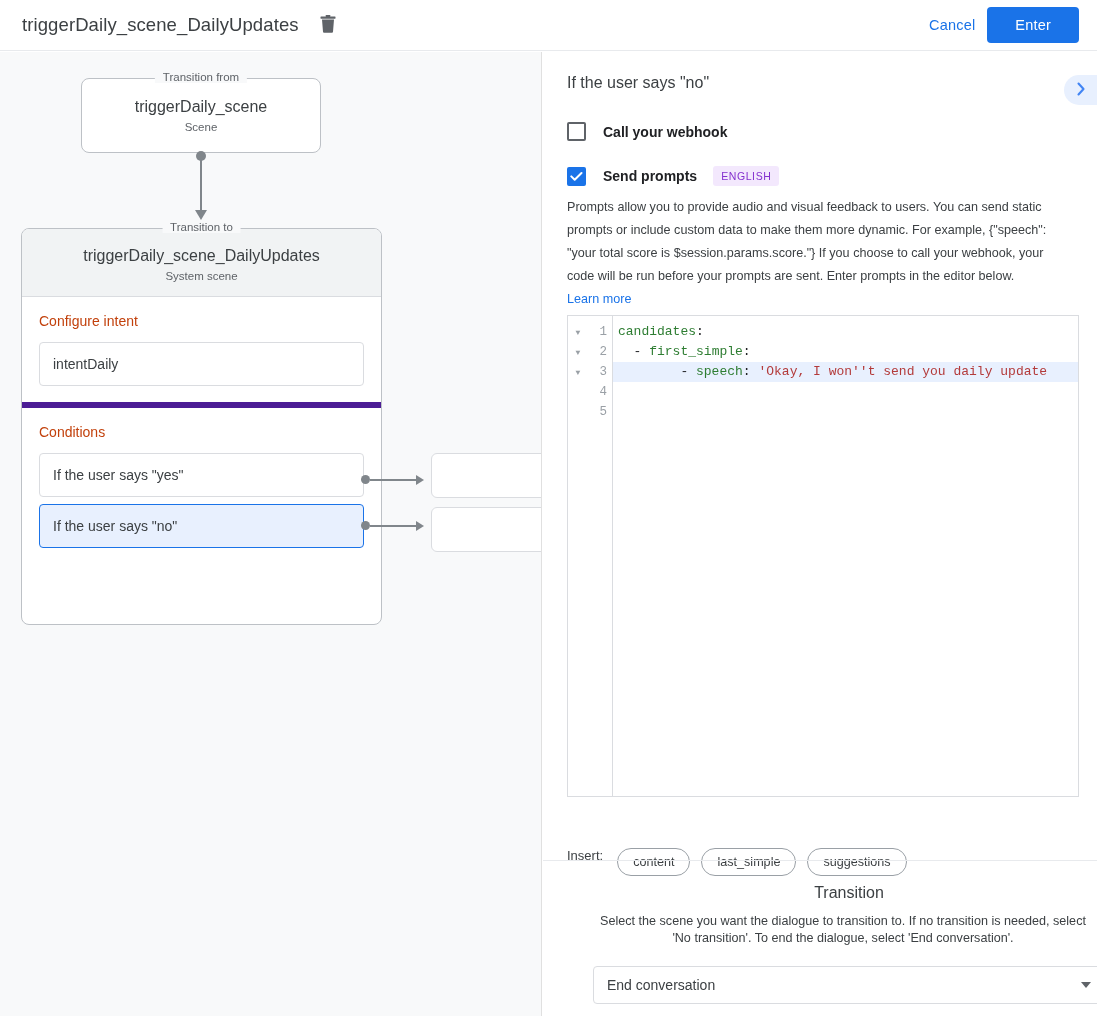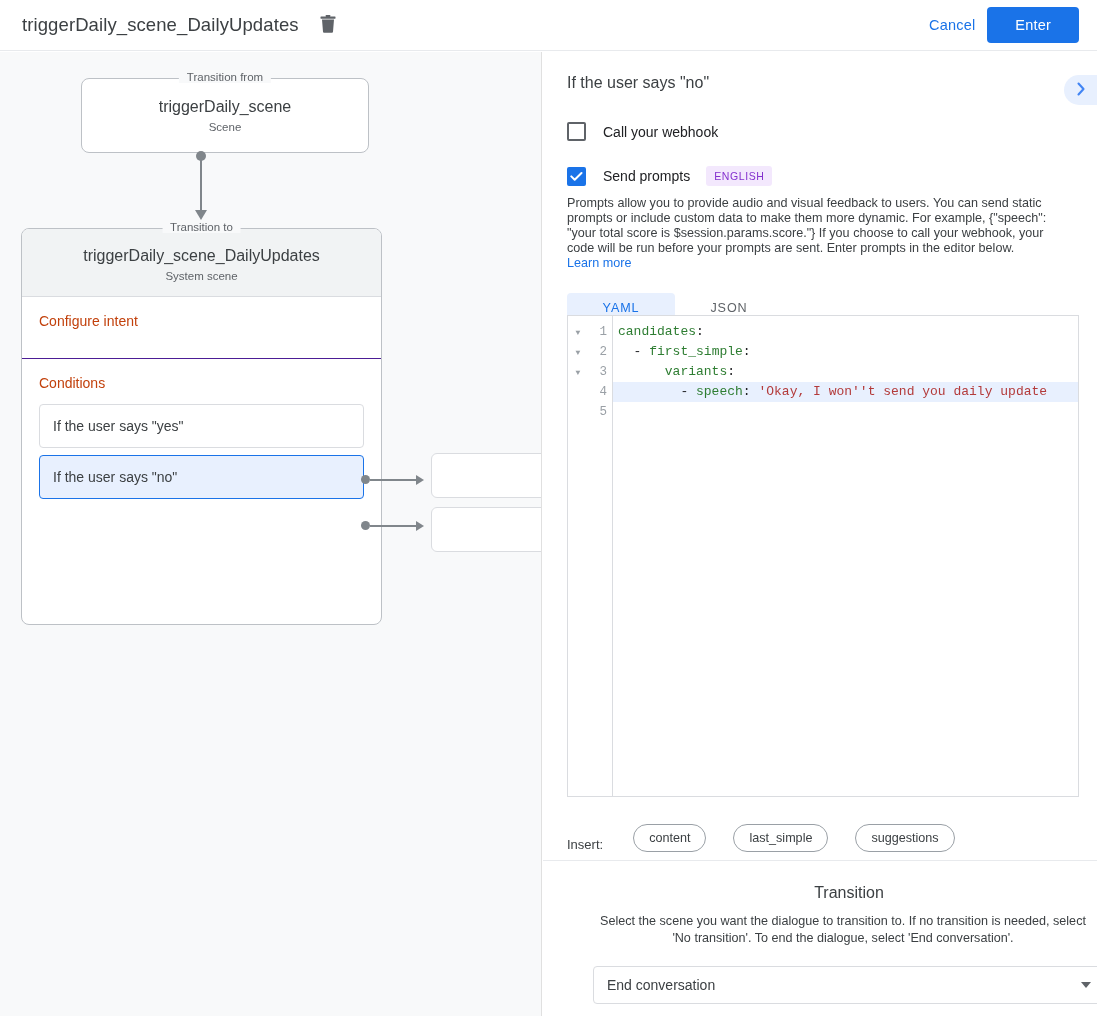--- a/index.html
+++ b/index.html
@@ -59,21 +59,21 @@
   .legend-label {
     position: absolute; top: -8px; left: 50%; transform: translateX(-50%);
     background: #f8f9fa; padding: 0 8px;
     font-size: 11.5px; color: #5f6368; white-space: nowrap;
   }
   .node-title { font-size: 16px; color: #3c4043; text-align: center; }
   .node-sub { font-size: 11.5px; color: #5f6368; text-align: center; margin-top: 5px; }
 
   
   #transition-from {
-    left: 81px; top: 26px; width: 288px; height: 75px;
+    left: 81px; top: 26px; width: 240px; height: 75px;
     display: flex; flex-direction: column; align-items: center; justify-content: center;
   }
 
   
   #edge-vert { position: absolute; left: 200px; top: 101px; width: 2px; height: 62px; background: #80868b; }
   #edge-dot  { position: absolute; left: 196px; top: 99px; width: 10px; height: 10px;
                border-radius: 50%; background: #80868b; }
   #edge-arrow{ position: absolute; left: 195px; top: 158px; width: 0; height: 0;
                border-left: 6px solid transparent; border-right: 6px solid transparent;
                border-top: 10px solid #80868b; }
@@ -81,21 +81,21 @@
   
   #transition-to {
     left: 21px; top: 176px; width: 361px; height: 397px;
     background: #ffffff; padding: 0; overflow: visible;
   }
   #tt-header {
     background: #f1f3f4; border-radius: 7px 7px 0 0;
     padding: 18px 0 14px; border-bottom: 1px solid #dadce0;
   }
   .section-block { padding: 16px 17px 16px; }
-  .section-block + .section-block { border-top: 1px solid #4c1d95; }
+  .section-block + .section-block { border-top: 6px solid #4c1d95; }
   .section-label { font-size: 14px; color: #c2410c; margin-bottom: 13px; }
   .inner-field {
     border: 1px solid #dadce0; border-radius: 4px; background: #fff;
     height: 44px; display: flex; align-items: center; padding: 0 13px;
     font-size: 14px; color: #3c4043;
   }
   .inner-field.selected {
     border: 1.5px solid #1a73e8; background: #e8f0fe;
   }
   .cond-item { margin-bottom: 7px; }
@@ -128,28 +128,28 @@
     display: flex; align-items: center; justify-content: center;
   }
 
   .chk-row { display: flex; align-items: center; padding-left: 24px; }
   .chk {
     width: 19px; height: 19px; border-radius: 2px; cursor: pointer;
     display: flex; align-items: center; justify-content: center; flex: 0 0 auto;
   }
   .chk.off { border: 2px solid #5f6368; background: #ffffff; }
   .chk.on  { background: #1a73e8; border: 2px solid #1a73e8; }
-  .chk-label { font-size: 14px; color: #202124; font-weight: normal; margin-left: 17px; }
+  .chk-label { font-size: 14px; color: #202124; font-weight: bold; margin-left: 17px; }
   .lang-badge {
     margin-left: 16px; background: #f3e8fd; color: #8430ce;
     font-size: 10.5px; letter-spacing: .6px; padding: 4px 8px; border-radius: 3px;
   }
   #prompt-desc {
     padding: 10px 24px 0 24px; width: 530px;
-    font-size: 12.6px; line-height: 15px; color: #3c4043;
+    font-size: 12.6px; line-height: 23px; color: #3c4043;
   }
   #learn-more { color: #1a73e8; text-decoration: none; cursor: pointer; }
 
   
   #format-tabs { display: flex; margin: 22px 0 0 24px; }
   .fmt-tab {
     width: 108px; height: 30px; display: flex; align-items: center; justify-content: center;
     font-size: 12.6px; letter-spacing: .9px; cursor: pointer; border: none;
     background: transparent; font-family: inherit; color: #5f6368;
   }
@@ -176,21 +176,21 @@
     font-family: "Liberation Mono", monospace; font-size: 13px;
     padding-left: 5px;
   }
   .code-row.hl { background: #e8f0fe; }
   .tok-key { color: #2e7d32; }
   .tok-str { color: #b33a3a; }
   .tok-plain { color: #202124; }
 
   
   #insert-row {
-    position: absolute; left: 567px; top: 824px; display: flex; align-items: flex-end; gap: 27px;
+    position: absolute; left: 567px; top: 848px; display: flex; align-items: flex-start; gap: 11px;
   }
   #insert-label { font-size: 13px; color: #3c4043; margin-right: 3px; }
   .chip {
     border: 1px solid #9aa0a6; border-radius: 14px; background: #ffffff;
     padding: 6px 15px; font-size: 12.6px; color: #3c4043; cursor: pointer;
     font-family: inherit;
   }
 
   #panel-divider {
     position: absolute; left: 543px; top: 860px; width: 554px; height: 1px; background: #e8eaed;
@@ -245,20 +245,21 @@
 
   <div id="transition-to" class="fieldset-card">
     <div class="legend-label">Transition to</div>
     <div id="tt-header">
       <div class="node-title">triggerDaily_scene_DailyUpdates</div>
       <div class="node-sub">System scene</div>
     </div>
 
     <div class="section-block">
       <div class="section-label">Configure intent</div>
+      <div class="inner-field">intentDaily</div>
     </div>
 
     <div class="section-block">
       <div class="section-label">Conditions</div>
       <div class="inner-field cond-item">If the user says "yes"</div>
       <div class="inner-field cond-item selected">If the user says "no"</div>
     </div>
   </div>
 
   <div class="cond-dot" style="left:361px; top:469px;"></div>
@@ -328,21 +329,20 @@
         <span class="lnum">4</span>
       </div>
       <div class="gutter-row">
         <span class="fold"></span>
         <span class="lnum">5</span>
       </div>
     </div>
   <div id="code-area">
       <div class="code-row"><span class="tok-key">candidates</span><span class="tok-plain">:</span></div>
       <div class="code-row"><span class="tok-plain">  - </span><span class="tok-key">first_simple</span><span class="tok-plain">:</span></div>
-      <div class="code-row"><span class="tok-plain">      </span><span class="tok-key">variants</span><span class="tok-plain">:</span></div>
       <div class="code-row hl"><span class="tok-plain">        - </span><span class="tok-key">speech</span><span class="tok-plain">: </span><span class="tok-str">'Okay, I won''t send you daily update</span></div>
       <div class="code-row">&nbsp;</div>
     </div>
 </div>
 
 <div id="insert-row">
   <span id="insert-label">Insert:</span>
   <button class="chip">content</button>
   <button class="chip">last_simple</button>
   <button class="chip">suggestions</button>

